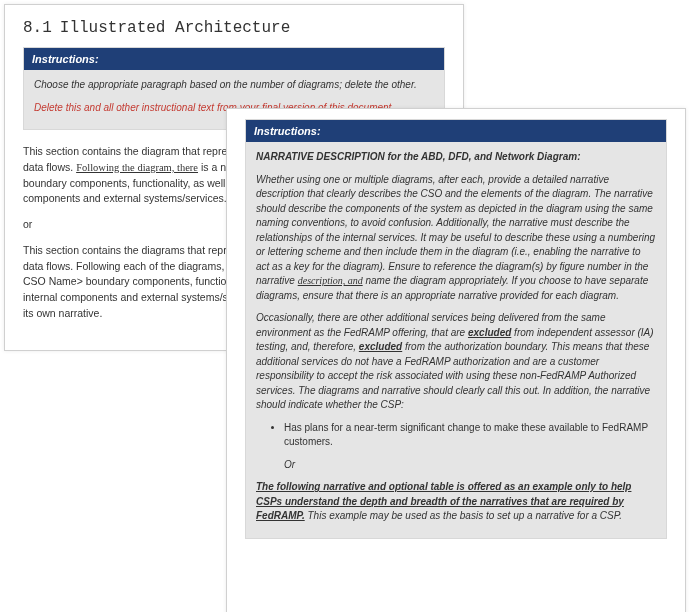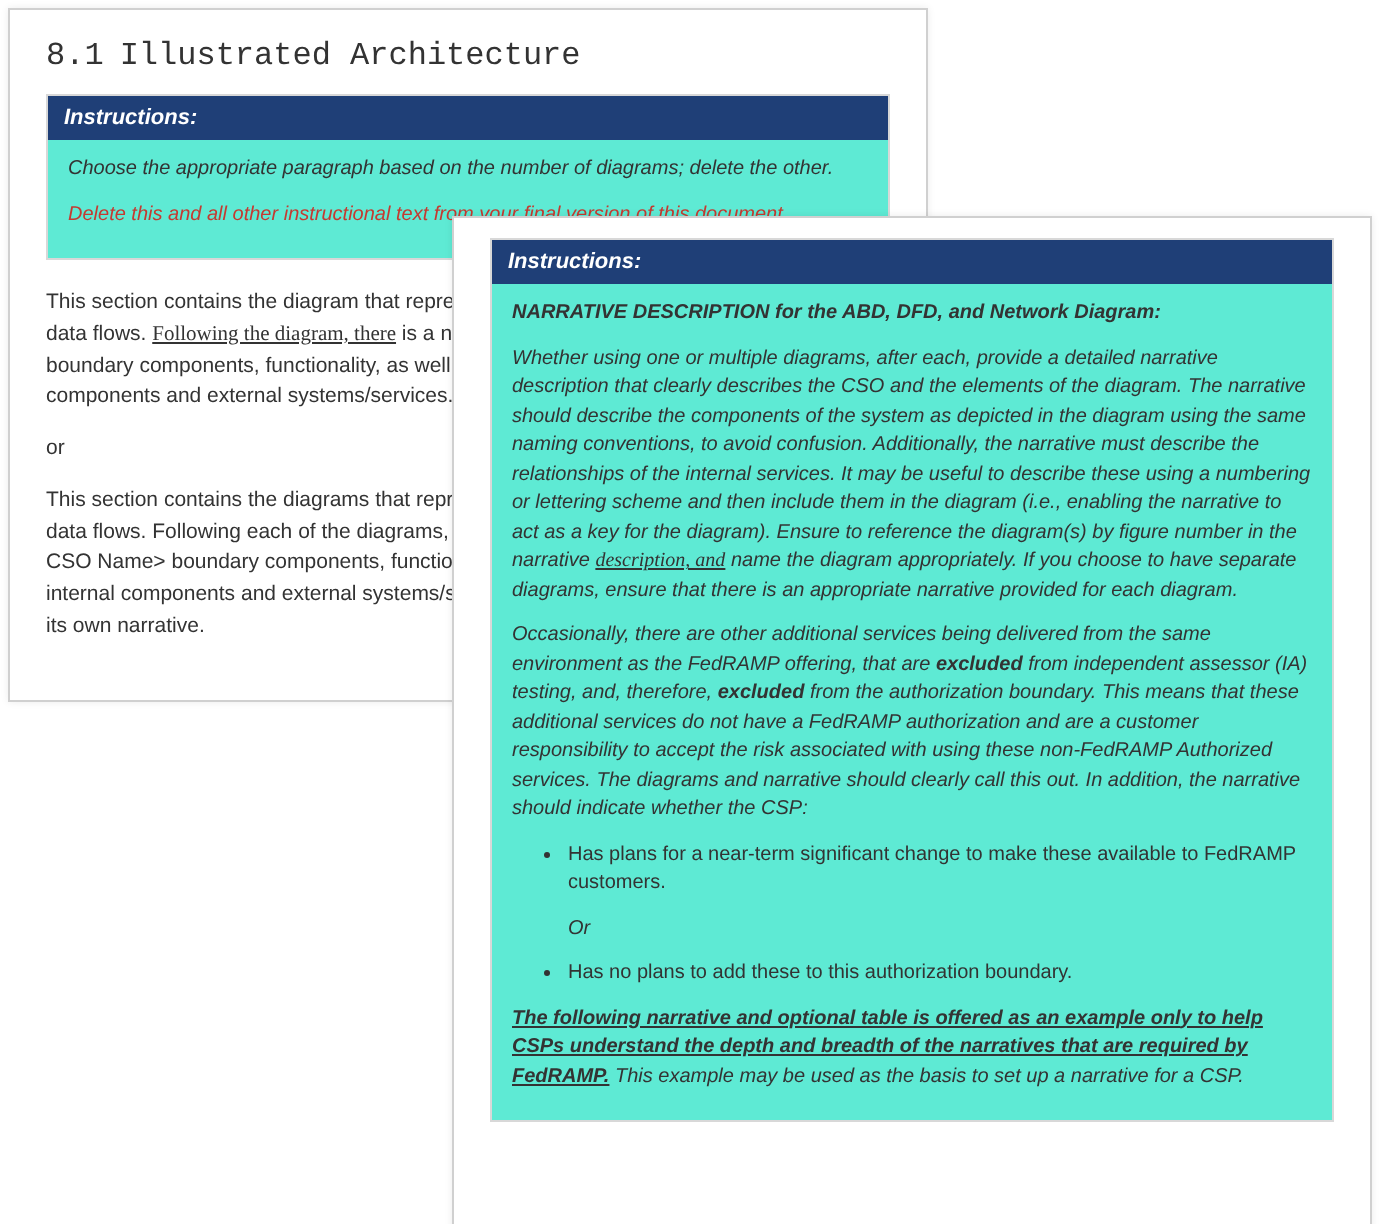--- a/index.html
+++ b/index.html
@@ -38,21 +38,21 @@
     color: #333;
     margin: 4px 0 10px 0;
     font-family: Liberation Mono, monospace;
   }
   .section-heading .num {
     display: inline-block;
     margin-right: 8px;
   }
   .instr-box {
     border: 1px solid #d8d8d8;
-    background: #5eead4;
+    background: #e5e5e5;
     margin-bottom: 14px;
   }
   .instr-header {
     background: #1f3f77;
     color: #fff;
     font-weight: bold;
     font-style: italic;
     font-size: 11px;
     padding: 5px 8px;
   }
@@ -74,21 +74,21 @@
     line-height: 1.5;
     color: #333;
   }
   .body-text p {
     margin: 0 0 10px 0;
   }
   .u {
     text-decoration: underline;
     font-family: Liberation Serif, serif;
   }
-  .b { font-weight: bold; }
+  .b { font-weight: bold; text-decoration: underline; }
   ul.bullets {
     list-style: disc;
     padding-left: 28px;
     margin: 4px 0 8px 0;
   }
   ul.bullets li {
     margin-bottom: 8px;
   }
   .or-small {
     font-style: italic;
@@ -140,23 +140,20 @@
       </p>
 
       <p>
         <span>Occasionally, there are other additional services being delivered from the same environment as the FedRAMP offering, that are </span><span class="b">excluded</span><span> from independent assessor (IA) testing, and, therefore, </span><span class="b">excluded</span><span> from the authorization boundary. This means that these additional services do not have a FedRAMP authorization and are a customer responsibility to accept the risk associated with using these non-FedRAMP Authorized services. The diagrams and narrative should clearly call this out. In addition, the narrative should indicate whether the CSP:</span>
       </p>
 
       <ul class="bullets">
         <li>Has plans for a near-term significant change to make these available to FedRAMP customers.</li>
       </ul>
       <p class="or-small" style="padding-left:28px;">Or</p>
-      <ul class="bullets">
-        <li>Has no plans to add these to this authorization boundary.</li>
-      </ul>
 
       <p>
         <span class="b example-lead">The following narrative and optional table is offered as an example only to help CSPs understand the depth and breadth of the narratives that are required by FedRAMP.</span><span> This example may be used as the basis to set up a narrative for a CSP.</span>
       </p>
 
     </div>
   </div>
 </div>
 
 </body></html>

